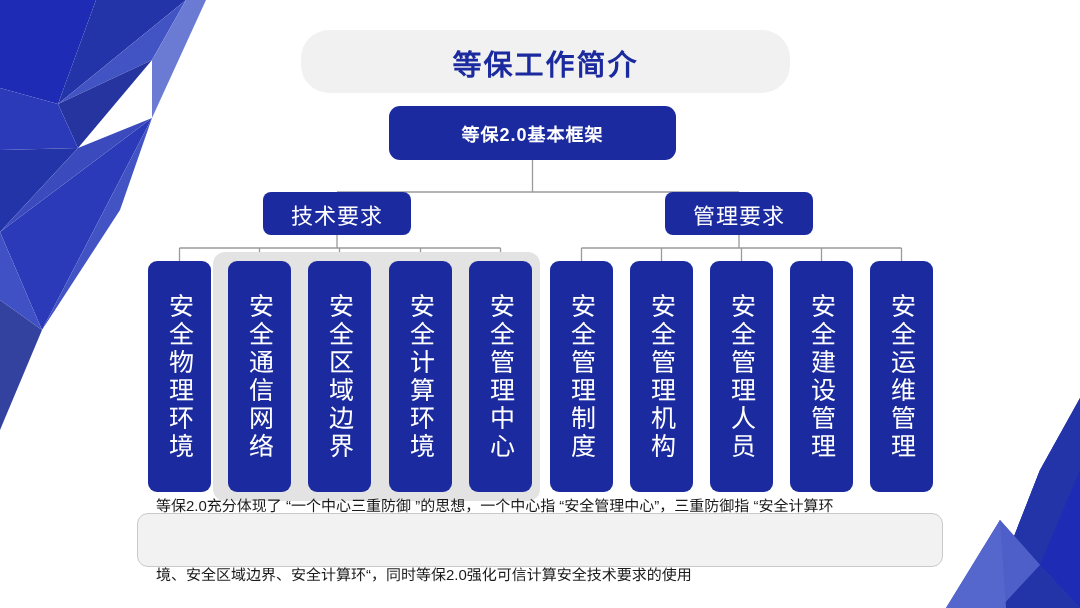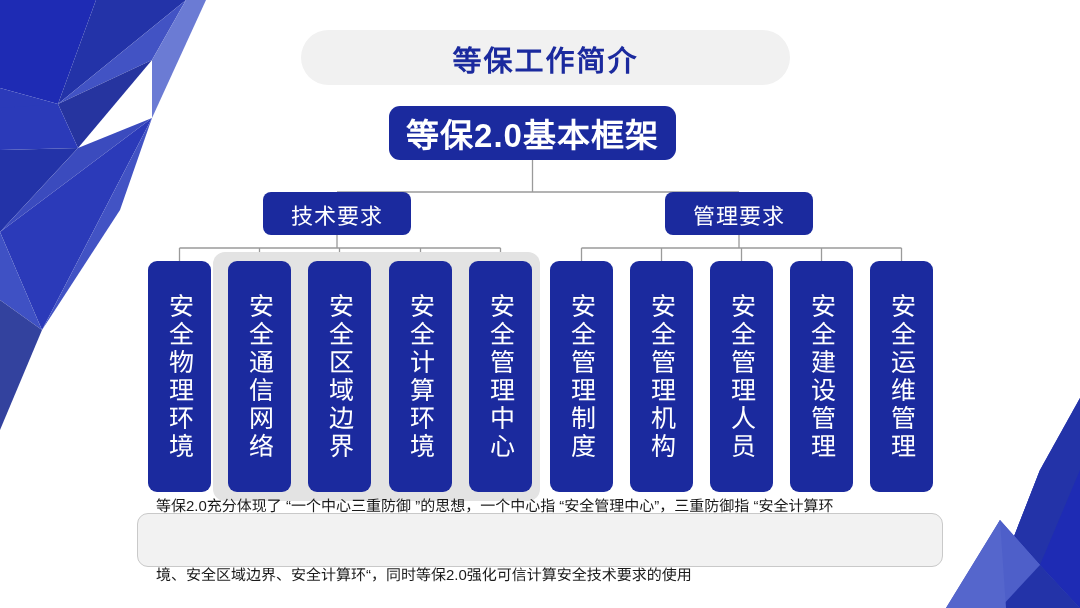--- a/index.html
+++ b/index.html
@@ -16,21 +16,21 @@
   #bg-deco {
     position:absolute; left:0; top:0;
     width:1080px; height:608px;
     z-index:0; pointer-events:none;
   }
 
   
   #title-pill {
     position:absolute;
     left:301px; top:30px;
-    width:489px; height:55px;
+    width:489px; height:63px;
     background:#f1f1f1;
     border-radius:28px;
     display:flex; align-items:center; justify-content:center;
     z-index:3;
   }
   #title-pill .title-text {
     color:#1b2a9e;
     font-size:29px;
     font-weight:bold;
     letter-spacing:2px;
@@ -53,21 +53,21 @@
     align-items:center;
     justify-content:center;
     text-align:center;
     z-index:4;
   }
 
   #node-root {
     left:389px; top:106px;
     width:287px; height:54px;
     border-radius:11px;
-    font-size:33px;
+    font-size:18px;
     font-weight:bold;
     letter-spacing:1px;
   }
 
   .node-l2 {
     width:148px; height:43px;
     font-size:22px;
     letter-spacing:1px;
     border-radius:8px;
   }

